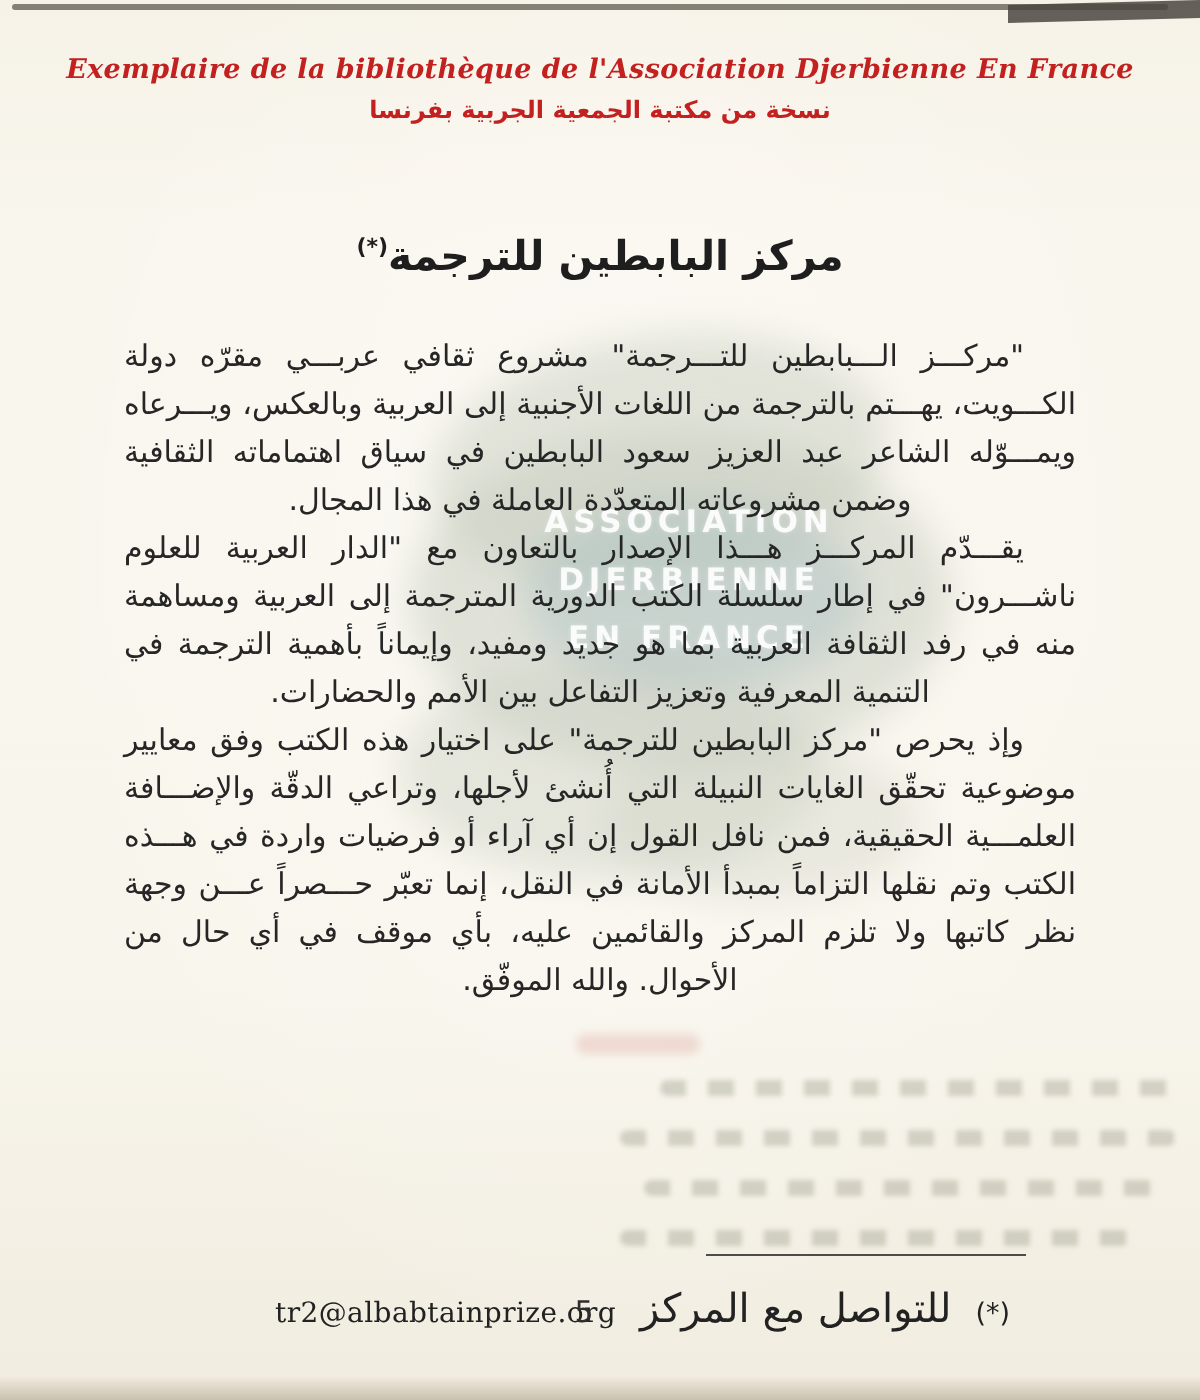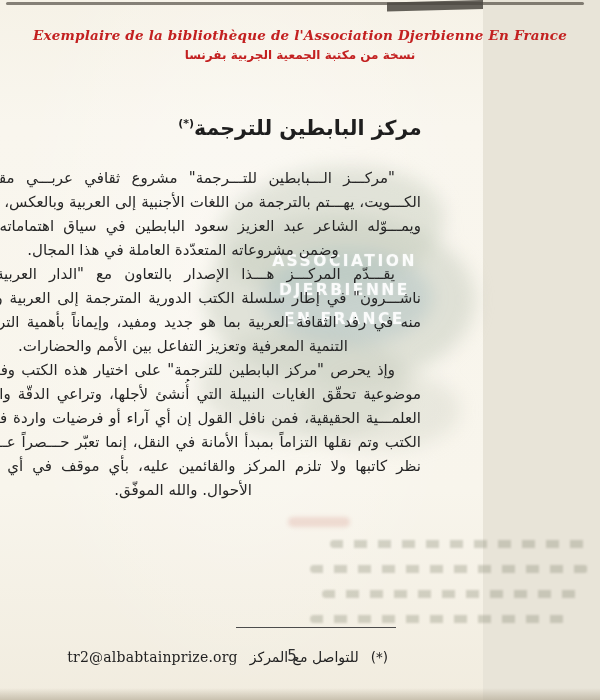--- a/index.html
+++ b/index.html
@@ -2,21 +2,21 @@
 <html lang="ar"><head>
 <meta charset="utf-8">
 <style>
   html,body{margin:0;padding:0;}
   body{
     width:600px;height:700px;overflow:hidden;
     font-family:"DejaVu Sans",sans-serif;
     background:#e8e4d8;
   }
   .page{
-    position:relative;width:483px;height:700px;
+    position:relative;width:600px;height:700px;
     background:
       radial-gradient(ellipse at 50% 40%, rgba(255,255,255,.35), rgba(0,0,0,0) 70%),
       linear-gradient(180deg,#f6f2e7 0%,#f9f6ee 18%,#f8f5ec 70%,#f1ecdf 100%);
   }
   
   .scan-top-line{position:absolute;top:2px;left:6px;width:578px;height:3px;
     background:rgba(72,66,58,.65);border-radius:2px;}
   .scan-corner{position:absolute;top:0;right:0;width:96px;height:9px;
     background:#4a4740;opacity:.85;transform:skewY(-1.5deg);transform-origin:right top;}
   .scan-bottom{position:absolute;left:0;bottom:0;width:600px;height:12px;
@@ -71,21 +71,21 @@
   .g4{width:255px;}
   .smudge{position:absolute;left:288px;top:517px;width:62px;height:10px;border-radius:5px;
     background:rgba(205,125,110,.22);filter:blur(2px);}
   
   .fn-rule{position:absolute;top:627px;right:87px;width:160px;height:0;
     border-top:1.5px solid #4c4c4c;}
   .footnote{
     position:absolute;top:633px;right:95px;direction:rtl;
     display:flex;align-items:baseline;gap:12px;color:#222;font-size:13.5px;
   }
-  .footnote .fn-label{font-size:14px;}
+  .footnote .fn-label{font-size:20px;}
   .footnote .fn-email{font-family:"DejaVu Serif",serif;font-size:14px;direction:ltr;
     unicode-bidi:isolate;letter-spacing:.2px;margin-top:16px;}
   .page-number{position:absolute;top:647px;left:0;width:584px;text-align:center;
     font-size:15px;color:#2e2e2e;font-family:"DejaVu Sans",sans-serif;}
 </style>
 </head>
 <body>
 
 <div class="page">
 

